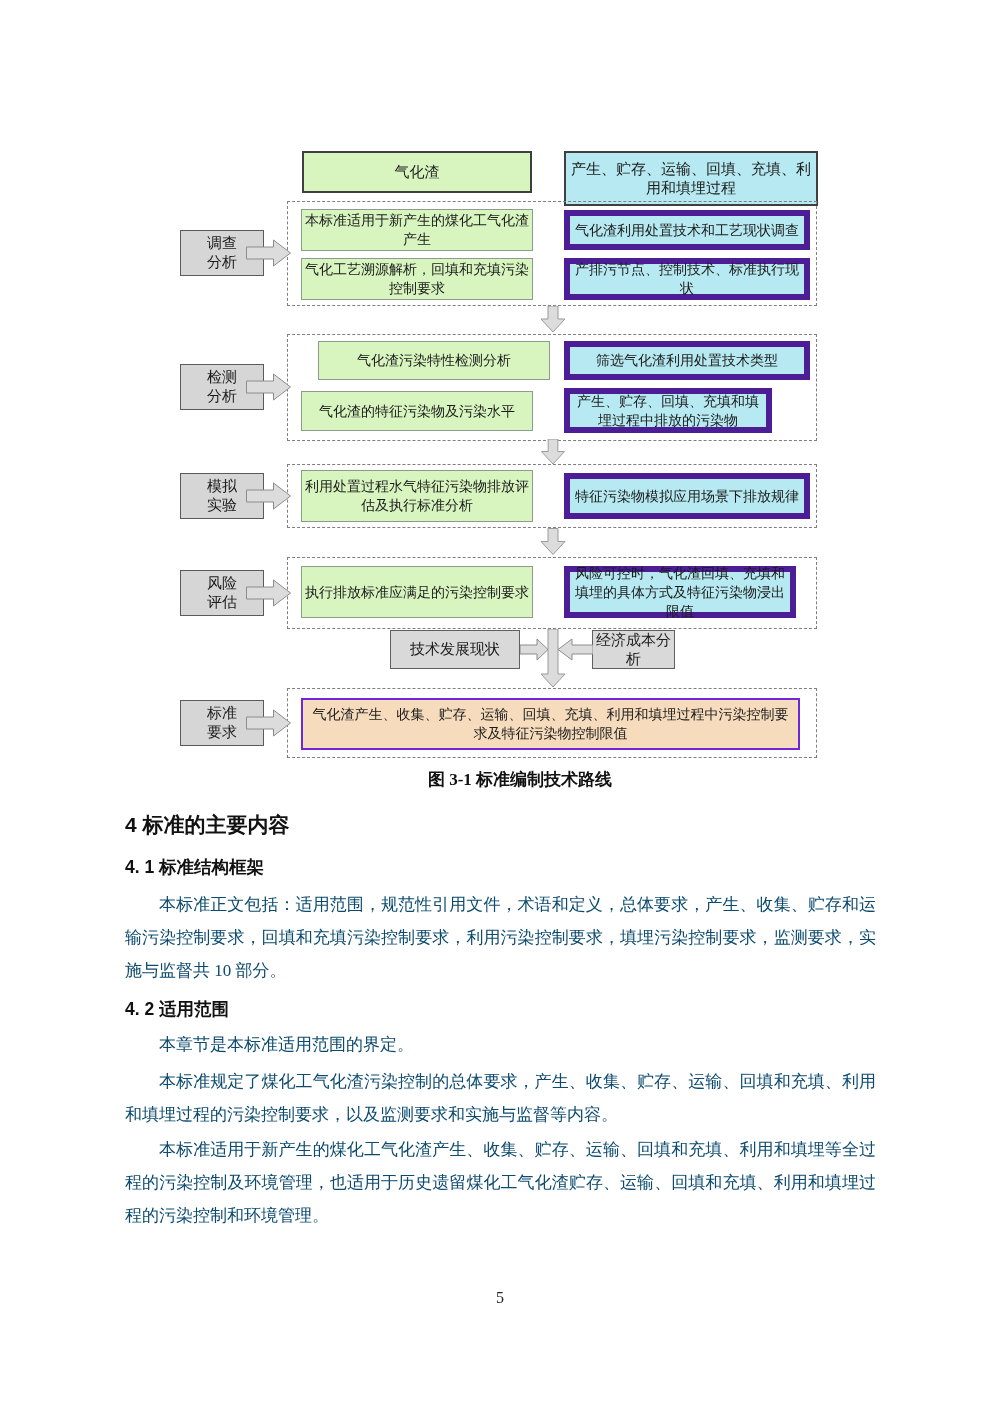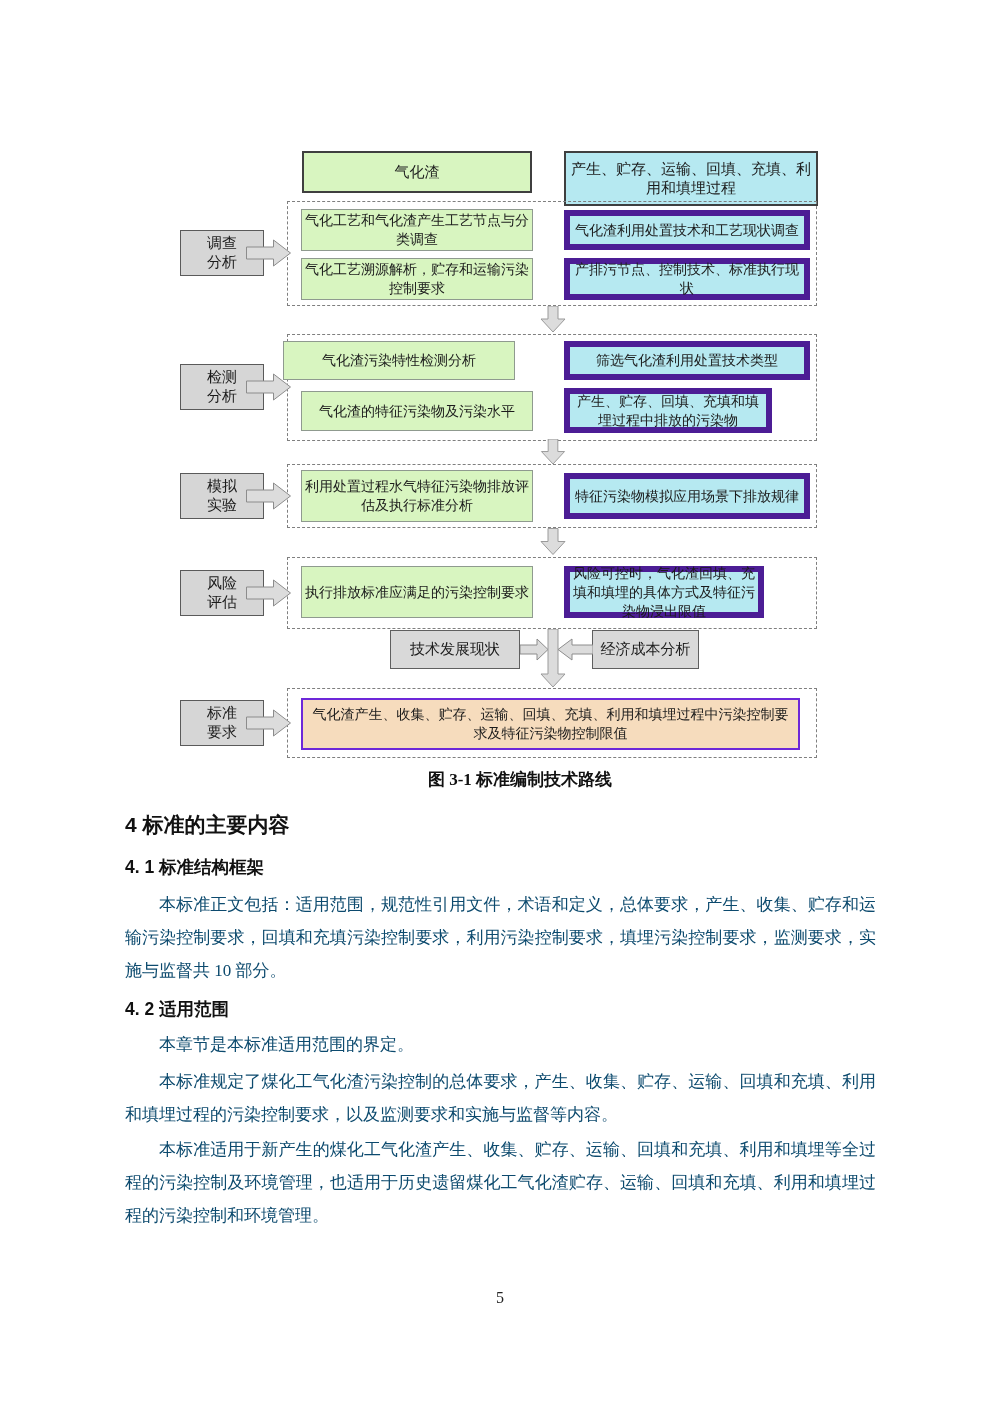--- a/index.html
+++ b/index.html
@@ -101,35 +101,35 @@
       <svg viewBox="0 0 45 30">
           <polygon points="0,9 27,9 27,2 44,15 27,28 27,21 0,21" fill="#dcdcdc" stroke="#8c8c8c" stroke-width="1"></polygon>
         </svg>
     </div>
     <div class="arrow" style="left:246px;top:700px;width:46px;height:30px;">
       <svg viewBox="0 0 45 30">
           <polygon points="0,9 27,9 27,2 44,15 27,28 27,21 0,21" fill="#dcdcdc" stroke="#8c8c8c" stroke-width="1"></polygon>
         </svg>
     </div>
 
-    <div class="fig-box green" style="left:301px;top:201px;width:232px;height:42px;">气化工艺和气化渣产生工艺节点与分类调查</div>
-    <div class="fig-box green" style="left:301px;top:250px;width:232px;height:42px;">气化工艺溯源解析，贮存和运输污染控制要求</div>
+    <div class="fig-box green" style="left:301px;top:201px;width:232px;height:42px;">本标准适用于新产生的煤化工气化渣产生</div>
+    <div class="fig-box green" style="left:301px;top:250px;width:232px;height:42px;">气化工艺溯源解析，回填和充填污染控制要求</div>
     <div class="fig-box cyan" style="left:564px;top:202px;width:246px;height:40px;">气化渣利用处置技术和工艺现状调查</div>
     <div class="fig-box cyan" style="left:564px;top:250px;width:246px;height:42px;">产排污节点、控制技术、标准执行现状</div>
 
-    <div class="fig-box green" style="left:283px;top:333px;width:232px;height:39px;">气化渣污染特性检测分析</div>
+    <div class="fig-box green" style="left:318px;top:333px;width:232px;height:39px;">气化渣污染特性检测分析</div>
     <div class="fig-box green" style="left:301px;top:383px;width:232px;height:40px;">气化渣的特征污染物及污染水平</div>
     <div class="fig-box cyan" style="left:564px;top:333px;width:246px;height:39px;">筛选气化渣利用处置技术类型</div>
     <div class="fig-box cyan" style="left:564px;top:380px;width:208px;height:45px;">产生、贮存、回填、充填和填埋过程中排放的污染物</div>
 
     <div class="fig-box green" style="left:301px;top:462px;width:232px;height:52px;">利用处置过程水气特征污染物排放评估及执行标准分析</div>
     <div class="fig-box cyan" style="left:564px;top:465px;width:246px;height:46px;">特征污染物模拟应用场景下排放规律</div>
 
     <div class="fig-box green" style="left:301px;top:558px;width:232px;height:52px;">执行排放标准应满足的污染控制要求</div>
-    <div class="fig-box cyan" style="left:564px;top:558px;width:200px;height:52px;">风险可控时，气化渣回填、充填和填埋的具体方式及特征污染物浸出限值</div>
+    <div class="fig-box cyan" style="left:564px;top:558px;width:232px;height:52px;">风险可控时，气化渣回填、充填和填埋的具体方式及特征污染物浸出限值</div>
 
     <div class="fig-box orange" style="left:301px;top:690px;width:499px;height:52px;">气化渣产生、收集、贮存、运输、回填、充填、利用和填埋过程中污染控制要求及特征污染物控制限值</div>
 
     <div class="arrow" style="left:540px;top:298px;width:26px;height:27px;">
       <svg viewBox="0 0 26 27">
           <polygon points="8,0 18,0 18,13 25,13 13,26 1,13 8,13" fill="#dcdcdc" stroke="#9a9a9a" stroke-width="1"></polygon>
         </svg>
     </div>
     <div class="arrow" style="left:540px;top:431px;width:26px;height:26px;">
       <svg viewBox="0 0 26 27">
@@ -141,21 +141,21 @@
           <polygon points="8,0 18,0 18,13 25,13 13,26 1,13 8,13" fill="#dcdcdc" stroke="#9a9a9a" stroke-width="1"></polygon>
         </svg>
     </div>
     <div class="arrow" style="left:540px;top:621px;width:26px;height:59px;">
       <svg viewBox="0 0 26 59" preserveAspectRatio="none">
           <polygon points="8,0 18,0 18,45 25,45 13,58 1,45 8,45" fill="#dcdcdc" stroke="#9a9a9a" stroke-width="1"></polygon>
         </svg>
     </div>
 
     <div class="fig-box graybox" style="left:390px;top:622px;width:130px;height:39px;">技术发展现状</div>
-    <div class="fig-box graybox" style="left:592px;top:622px;width:107px;height:39px;">经济成本分析</div>
+    <div class="fig-box graybox" style="left:592px;top:622px;width:83px;height:39px;">经济成本分析</div>
     <div class="arrow" style="left:520px;top:629px;width:29px;height:25px;">
       <svg viewBox="0 0 29 25">
           <polygon points="0,8 17,8 17,2 28,12.5 17,23 17,17 0,17" fill="#dcdcdc" stroke="#8c8c8c" stroke-width="1"></polygon>
         </svg>
     </div>
     <div class="arrow" style="left:558px;top:629px;width:35px;height:25px;">
       <svg viewBox="0 0 35 25">
           <polygon points="35,8 14,8 14,2 0,12.5 14,23 14,17 35,17" fill="#dcdcdc" stroke="#8c8c8c" stroke-width="1"></polygon>
         </svg>
     </div>

